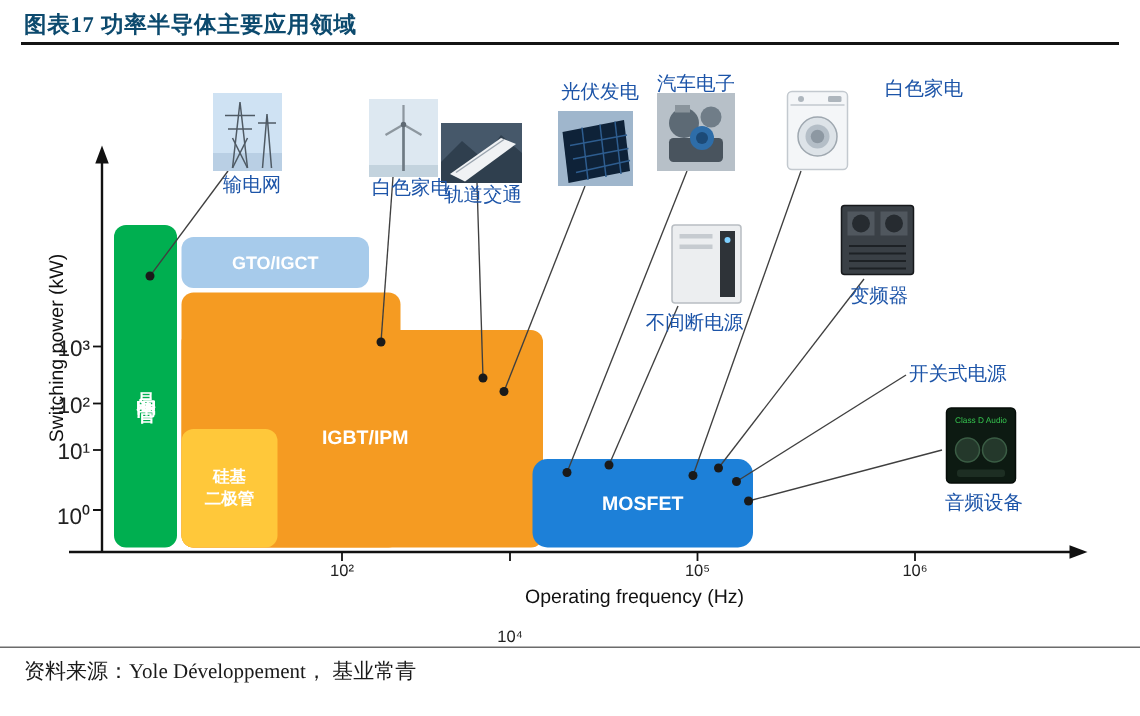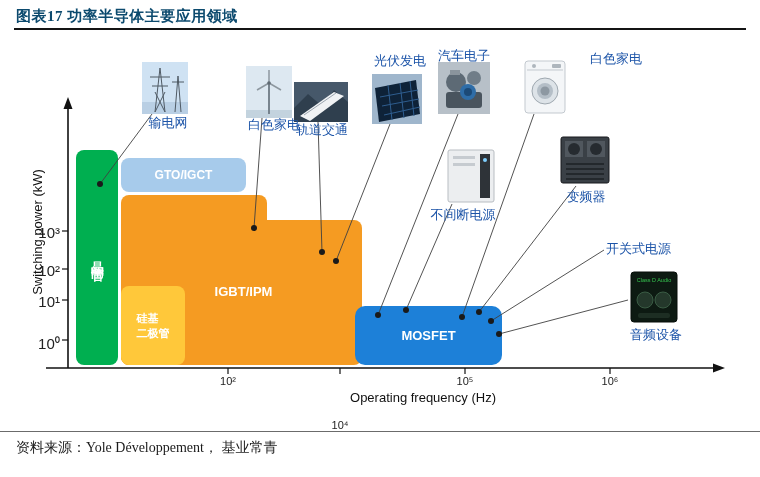--- a/index.html
+++ b/index.html
@@ -14,21 +14,21 @@
   .abs { position:absolute; }
   .fig-title {
     left:16px; top:7px;
     font-family:"Liberation Serif", serif;
     font-weight:bold; font-size:15px; letter-spacing:0.5px; color:#0c4a6e;
   }
   .title-rule { left:14px; top:28px; width:732px; height:2px; background:#141414; }
   .chart-svg { left:0; top:0; width:760px; height:477px; }
   .region-label {
     display:flex; align-items:center; justify-content:center;
-    color:#fff; font-weight:bold; text-align:left;
+    color:#fff; font-weight:bold; text-align:center;
   }
   .vertical-text { writing-mode:vertical-rl; text-orientation:upright; letter-spacing:4px; }
   .pre-line { white-space:pre-line; line-height:1.3; }
   .app-label { color:#1c54a8; font-size:13px; text-align:center; line-height:1.1; }
   .tick-y { width:28px; text-align:right; font-size:15px; color:#222; }
   .tick-x { width:32px; text-align:center; font-size:11px; color:#222; }
   .axis-title { font-size:13px; color:#111; text-align:center; }
   .y-axis-title {
     left:30px; top:322px; width:180px;
     transform:rotate(-90deg); transform-origin:0 0;

